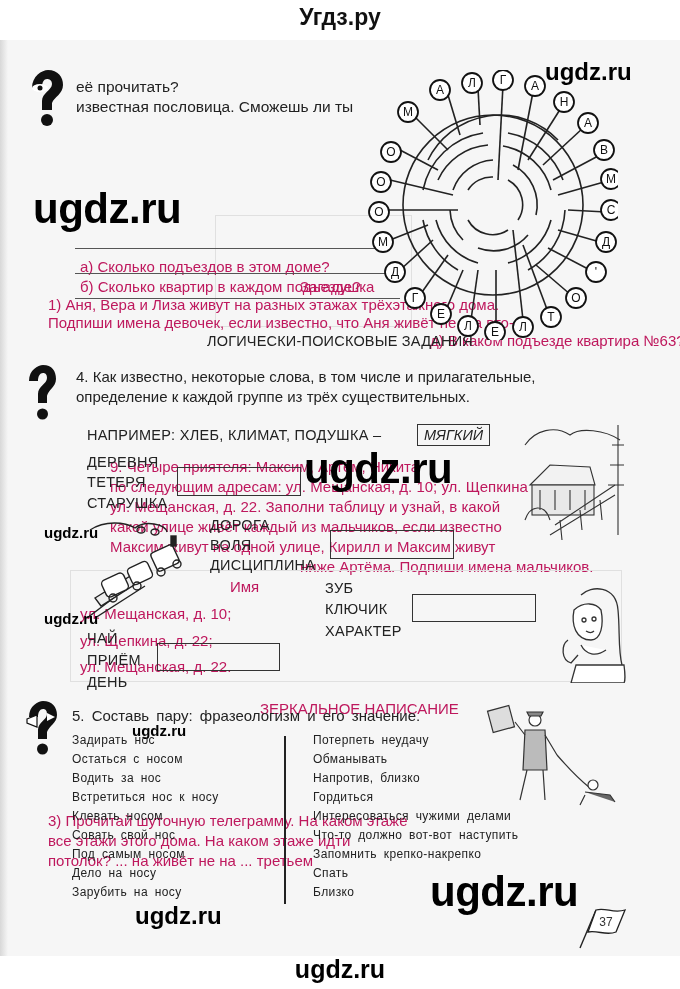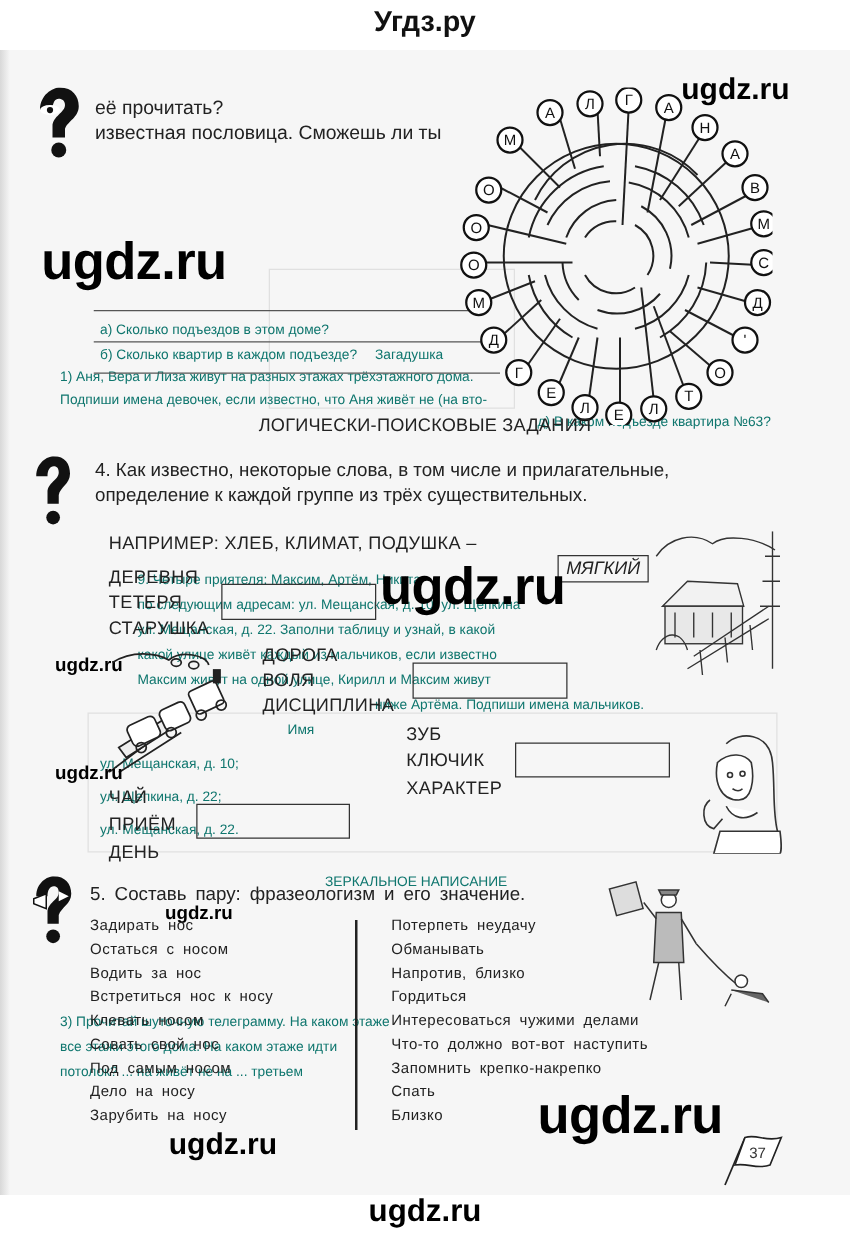--- a/index.html
+++ b/index.html
@@ -1,20 +1,20 @@
 <!DOCTYPE html>
 <html><head>
 <meta charset="utf-8">
 <style>
   html,body{margin:0;padding:0;}
   body{width:680px;height:989px;background:#ffffff;position:relative;overflow:hidden;font-family:"Liberation Sans",sans-serif;color:#1a1a1a;}
   .site-title{position:absolute;left:0;width:680px;top:0;height:36px;text-align:center;font-weight:bold;font-size:23px;line-height:34px;color:#111;}
   .page{position:absolute;left:0;top:40px;width:680px;height:916px;background:#f6f6f6;}
   .page-edge{position:absolute;left:0;top:0;width:8px;height:100%;background:linear-gradient(90deg,#d8d8d8,#f6f6f6);}
-  .ghost{position:absolute;color:#0f766e;font-size:11px;white-space:nowrap;}
+  .ghost{position:absolute;color:#be185d;font-size:15px;white-space:nowrap;}
   .ghost-box{position:absolute;border:1.5px solid #e0e0e0;}
   .wm-big{position:absolute;font-weight:bold;font-size:42px;color:#000;letter-spacing:-0.5px;}
   .wm-med{position:absolute;font-weight:bold;font-size:24px;color:#000;}
   .wm-small{position:absolute;font-weight:bold;font-size:15px;color:#000;}
   .q-icon{position:absolute;}
   .task-text{position:absolute;font-size:15.5px;line-height:19.5px;color:#222;}
   .section-title{position:absolute;left:0;width:680px;text-align:center;top:333px;font-size:14.5px;color:#222;letter-spacing:0.2px;}
   .word{position:absolute;font-size:14.5px;color:#222;letter-spacing:0.3px;}
   .answer-box{position:absolute;border:1.5px solid #333;background:transparent;}
   .example-box{position:absolute;border:1.5px solid #333;font-style:italic;font-size:14.5px;padding:1px 6px;line-height:18px;color:#222;}
@@ -180,21 +180,21 @@
   <svg class="q-icon" style="left:27px;top:325px;" width="30" height="60" viewBox="0 0 30 60">
     <path d="M2 16 C2 5 11 0 16 0 C25 0 29 6 29 14 C29 22 21 25 20 31 L20 38 L11 38 L11 29 C11 21 20 19 20 13 C20 9 18 8 16 8 C13 8 11 11 11 16 Z" fill="#111"></path>
     <circle cx="15.5" cy="49" r="5.5" fill="#111"></circle>
   </svg>
   <div class="task-text" style="left:76px;top:327px;font-size:15px;">
     <div>4. Как известно, некоторые слова, в том числе и прилагательные,</div>
     <div>определение к каждой группе из трёх существительных.</div>
   </div>
 
   <div class="word" style="left:87px;top:387px;">НАПРИМЕР:  ХЛЕБ, КЛИМАТ, ПОДУШКА –</div>
-  <div class="example-box" style="left:417px;top:404px;margin-left:29px;">МЯГКИЙ</div>
+  <div class="example-box" style="left:417px;top:384px;">МЯГКИЙ</div>
 
   <div class="word" style="left:87px;top:414px;">ДЕРЕВНЯ</div>
   <div class="word" style="left:87px;top:434px;">ТЕТЕРЯ</div>
   <div class="word" style="left:87px;top:455px;">СТАРУШКА</div>
   <div class="answer-box" style="left:177px;top:427px;width:122px;height:27px;"></div>
 
   <div class="wm-big" style="left:304px;top:405px;">ugdz.ru</div>
 
   <div class="word" style="left:210px;top:477px;">ДОРОГА</div>
   <div class="word" style="left:210px;top:497px;">ВОЛЯ</div>

